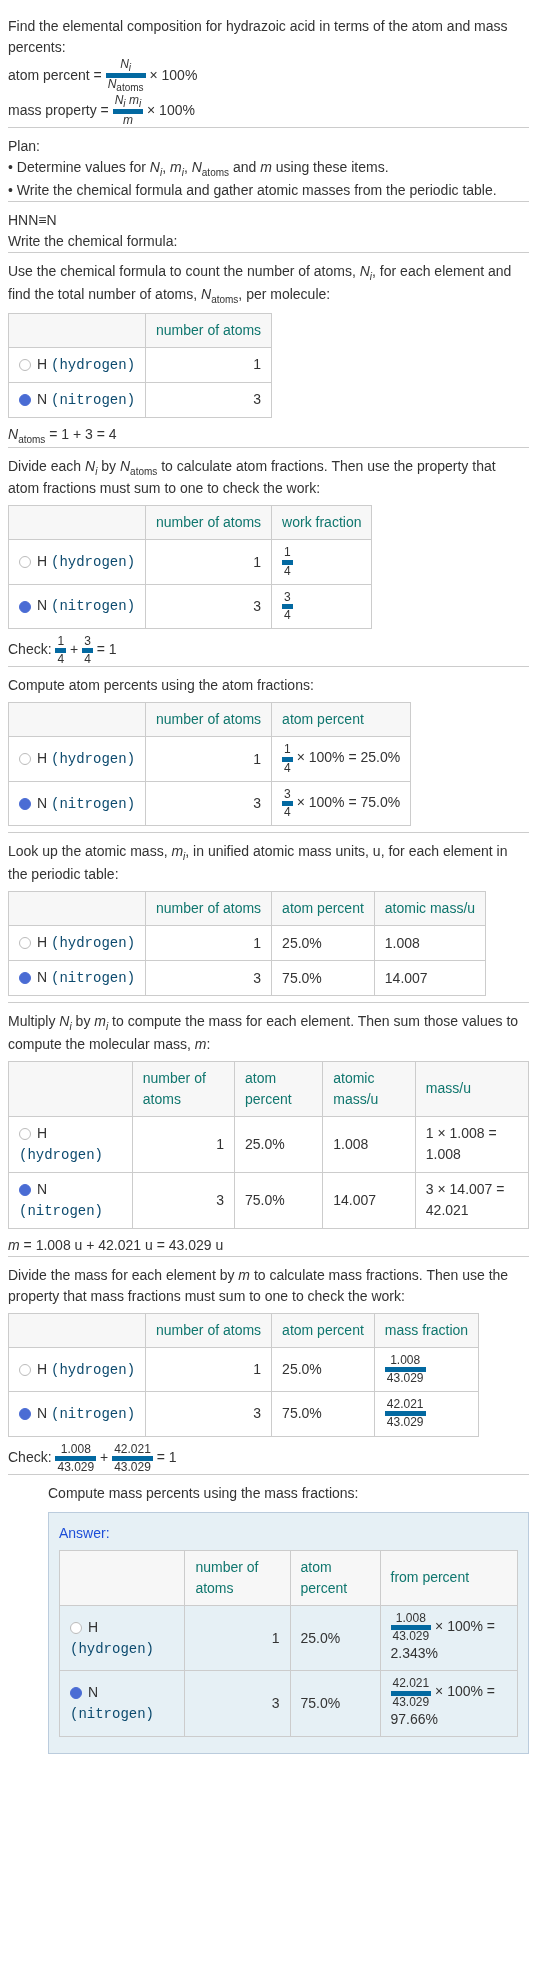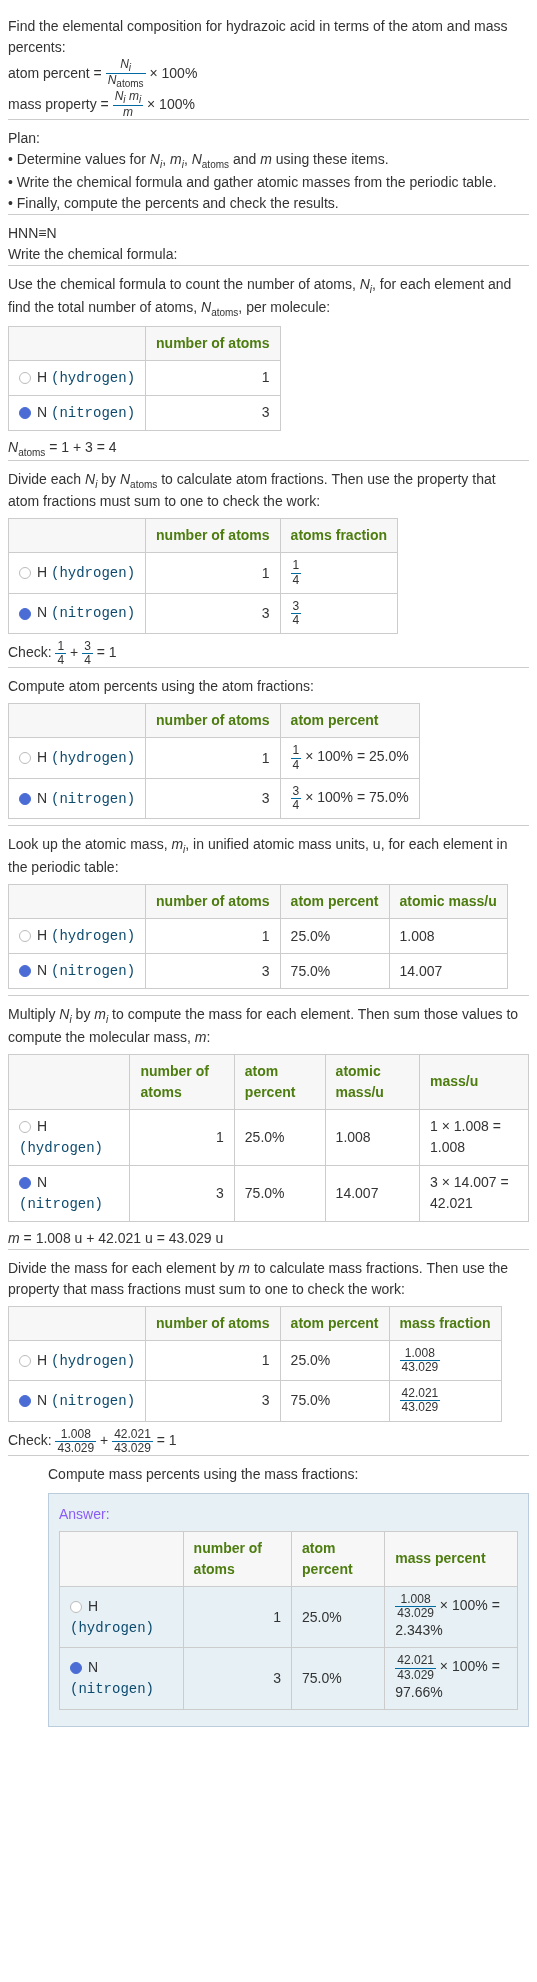--- a/index.html
+++ b/index.html
@@ -22,22 +22,22 @@
     margin: 6px 0;
   }
   th, td {
     border: 1px solid #ccc;
     padding: 6px 10px;
     text-align: left;
     vertical-align: middle;
   }
   th {
     background: #f7f7f7;
-    font-weight: bold;
-    color: #4d7c0f;
+    font-weight: normal;
+    color: #0f766e;
   }
   td.num { text-align: right; }
   .dot {
     display: inline-block;
     width: 10px;
     height: 10px;
     border-radius: 50%;
     margin-right: 6px;
     vertical-align: middle;
     border: 1px solid #999;
@@ -45,29 +45,29 @@
   .dot-h { background: #fff; border-color: #bbb; }
   .dot-n { background: #4a6cd4; border-color: #4a6cd4; }
   .elname { color: #0c4a6e; font-family: Liberation Mono, monospace; }
   .frac {
     display: inline-block;
     vertical-align: middle;
     text-align: center;
     font-size: 12px;
     line-height: 1.1;
   }
-  .frac .top { display: block; border-bottom: 1px solid #0369a1; padding: 0 2px; }
+  .frac .top { display: block; border-bottom: 5px solid #0369a1; padding: 0 2px; }
   .frac .bot { display: block; padding: 0 2px; }
   .answer {
     background: #e6f0f5;
     border: 1px solid #bcd;
     padding: 10px;
     margin-top: 8px;
   }
-  .answer-label { font-weight: normal; color: #8b5cf6; margin-bottom: 6px; }
+  .answer-label { font-weight: normal; color: #1d4ed8; margin-bottom: 6px; }
   .sub { vertical-align: sub; font-size: 10px; }
 </style>
 </head>
 <body>
 
 <div class="section">
   <div>Find the elemental composition for hydrazoic acid in terms of the atom and mass percents:</div>
   <div>
     <span>atom percent = </span>
     <span class="frac">
@@ -84,21 +84,20 @@
     </span>
     <span> × 100%</span>
   </div>
 </div>
 
 <div class="section">
   <div>Plan:</div>
   <div class="plan">
     <div>• <span>Determine values for <i>N<span class="sub">i</span></i>, <i>m<span class="sub">i</span></i>, <i>N</i><span class="sub">atoms</span> and <i>m</i> using these items.</span></div>
     <div>• <span>Write the chemical formula and gather atomic masses from the periodic table.</span></div>
-    <div>• <span>Finally, compute the percents and check the results.</span></div>
   </div>
 </div>
 
 <div class="section">
   <div>HNN≡N</div>
   <div>Write the chemical formula:</div>
 </div>
 
 <div class="section">
   <div>Use the chemical formula to count the number of atoms, <i>N<span class="sub">i</span></i>, for each element and find the total number of atoms, <i>N</i><span class="sub">atoms</span>, per molecule:</div>
@@ -121,21 +120,21 @@
   <div><i>N</i><span class="sub">atoms</span> = 1 + 3 = 4</div>
 </div>
 
 <div class="section">
   <div>Divide each <i>N<span class="sub">i</span></i> by <i>N</i><span class="sub">atoms</span> to calculate atom fractions. Then use the property that atom fractions must sum to one to check the work:</div>
   <table>
     <tbody>
         <tr>
       <th></th>
       <th>number of atoms</th>
-      <th>atoms fraction</th>
+      <th>work fraction</th>
     </tr>
     <tr>
       <td><span class="dot dot-h"></span><span>H</span> <span class="elname">(hydrogen)</span></td>
       <td class="num">1</td>
       <td><span class="frac"><span class="top">1</span><span class="bot">4</span></span></td>
     </tr>
     <tr>
       <td><span class="dot dot-n"></span><span>N</span> <span class="elname">(nitrogen)</span></td>
       <td class="num">3</td>
       <td><span class="frac"><span class="top">3</span><span class="bot">4</span></span></td>
@@ -266,21 +265,21 @@
 <div class="section" style="border-bottom:none;margin-left:40px;">
   <div>Compute mass percents using the mass fractions:</div>
   <div class="answer">
     <div class="answer-label">Answer:</div>
     <table>
       <tbody>
           <tr>
         <th></th>
         <th>number of atoms</th>
         <th>atom percent</th>
-        <th>mass percent</th>
+        <th>from percent</th>
       </tr>
       <tr>
         <td><span class="dot dot-h"></span><span>H</span> <span class="elname">(hydrogen)</span></td>
         <td class="num">1</td>
         <td>25.0%</td>
         <td><span class="frac"><span class="top">1.008</span><span class="bot">43.029</span></span><span> × 100% = 2.343%</span></td>
       </tr>
       <tr>
         <td><span class="dot dot-n"></span><span>N</span> <span class="elname">(nitrogen)</span></td>
         <td class="num">3</td>

